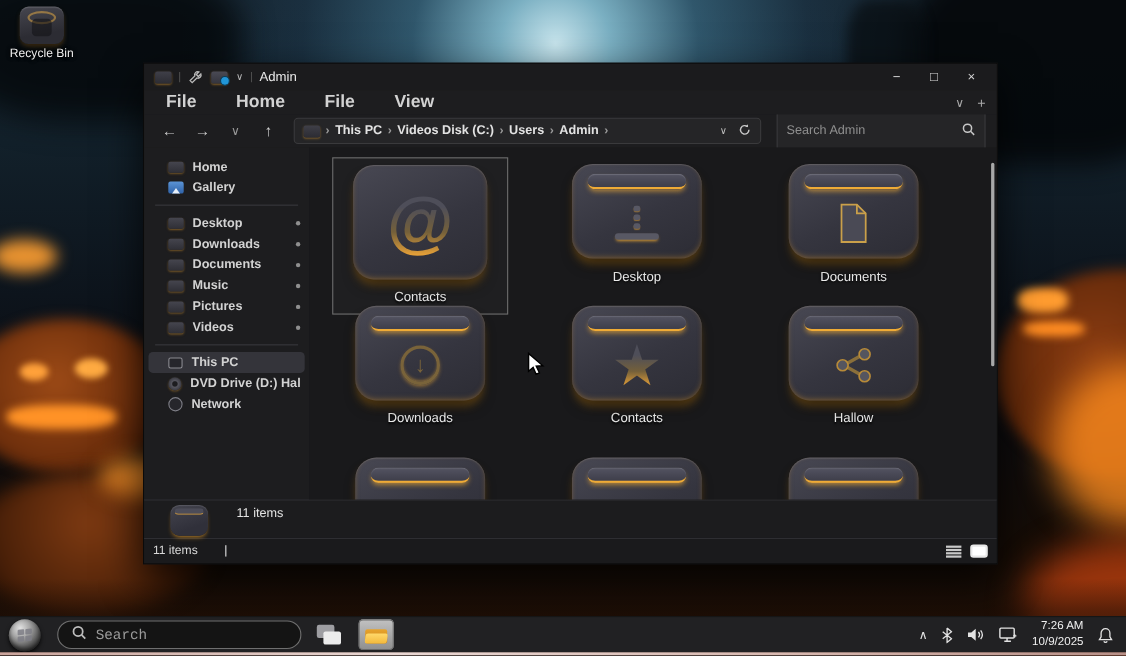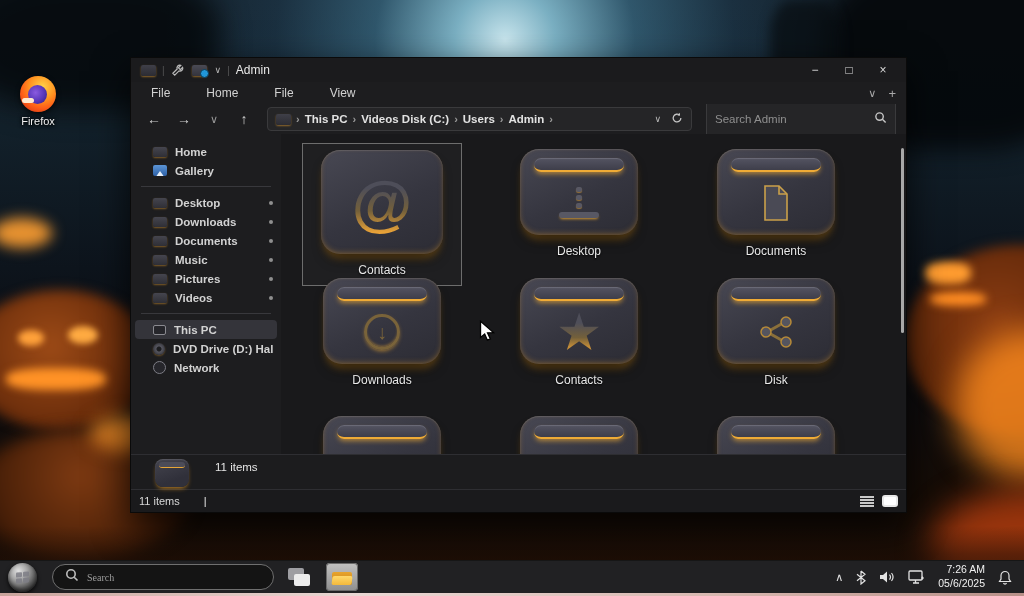--- a/index.html
+++ b/index.html
@@ -64,21 +64,21 @@
   .tb-sep { color:#555; margin:0 2px; font-size:10px; }
   .mini-folder { width:15px; height:11px; border-radius:2px;
     background:linear-gradient(#3f3f48,#2c2c33); box-shadow:0 1px 2px rgba(230,160,50,.55); }
   .mini-folder.badge { position:relative; background:linear-gradient(#4a4a54,#34343d); }
   .mini-folder.badge::after { content:""; position:absolute; right:-2px; bottom:-2px; width:7px; height:7px;
     border-radius:50%; background:#2196d8; border:1px solid #0d3c56; }
   .title-text { color:#e8e8e8; font-size:12px; margin-left:4px; }
   .win-controls { margin-left:auto; display:flex; }
   .wc { width:34px; height:22px; display:flex; align-items:center; justify-content:center; color:#d8d8d8; font-size:12px; }
   .menubar { height:22px; display:flex; align-items:center; padding-left:20px; gap:36px; background:#1d1d1f; position:relative; }
-  .menu-item { color:#d2d2d2; font-size:12px; font-weight:normal; }
+  .menu-item { color:#d2d2d2; font-size:16px; font-weight:bold; }
   .tab-ctrls { position:absolute; right:10px; top:0; height:22px; display:flex; align-items:center; gap:12px; color:#a9a9a9; font-size:11px; }
   .navbar { height:30px; display:flex; align-items:center; padding:0 10px; gap:4px; background:#1d1d1f; }
   .nav-btn { width:26px; height:24px; display:flex; align-items:center; justify-content:center; color:#d0d0d0; font-size:14px; }
   .nav-btn.dim { color:#9a9a9a; font-size:11px; }
   .addressbar { flex:0 0 425px; height:24px; margin-left:6px; background:#252527; border:1px solid #3a3a3c; border-radius:4px;
     display:flex; align-items:center; padding:0 8px; gap:5px; overflow:hidden; }
   .crumb { color:#e2e2e2; font-size:11.5px; font-weight:bold; white-space:nowrap; }
   .crumb-sep { color:#9a9a9a; font-size:11px; font-weight:bold; }
   .addr-right { margin-left:auto; display:flex; align-items:center; gap:10px; color:#bdbdbd; }
   .searchbox { flex:1; height:40px; margin-left:10px; background:#252527; border:1px solid #3a3a3c; border-radius:4px;
@@ -162,22 +162,22 @@
   .taskbar { position:absolute; left:0; top:560px; width:1024px; height:33px; background:#212123;
     display:flex; align-items:center; z-index:50; border-top:1px solid #161616; }
   .start-orb { width:29px; height:29px; border-radius:50%; margin-left:8px; position:relative; flex:0 0 auto;
     background:radial-gradient(circle at 36% 28%, #e2e2e2 0, #a8a8a8 30%, #5a5a5a 62%, #2c2c2c 90%);
     box-shadow:0 2px 4px rgba(0,0,0,.8), inset 0 -2px 4px rgba(0,0,0,.6); }
   .orb-flag { position:absolute; left:8px; top:9px; width:13px; height:11px; display:grid;
     grid-template-columns:1fr 1fr; grid-template-rows:1fr 1fr; gap:1px; transform:skewY(-6deg); opacity:.85; }
   .orb-flag i { background:#7e7e86; border-radius:1px; }
   .tb-search { width:222px; height:26px; margin-left:15px; border:1px solid #6f6f6f; border-radius:13px;
     background:#141414; display:flex; align-items:center; padding:0 12px; gap:8px; flex:0 0 auto; }
-  .tb-search input { flex:1; background:transparent; border:none; outline:none; color:#3b82f6; font-size:10px;
-    font-family:Liberation Serif, serif; }
+  .tb-search input { flex:1; background:transparent; border:none; outline:none; color:#3b82f6; font-size:13px;
+    font-family:Liberation Mono, monospace; }
   .tb-search input::placeholder { color:#9c9c9c; }
   .task-btn { width:34px; height:30px; display:flex; align-items:center; justify-content:center; margin-left:8px; position:relative; }
   .tv-back { position:absolute; width:16px; height:12px; background:#9e9ea2; border-radius:2px; transform:translate(-3px,-3px); }
   .tv-front { position:absolute; width:16px; height:12px; background:#ececec; border-radius:2px; transform:translate(3px,3px); }
   .exp-btn { width:32px; height:28px; border-radius:4px; margin-left:10px;
     background:linear-gradient(#c2c2c2,#8e8e8e); display:flex; align-items:center; justify-content:center;
     box-shadow:inset 0 0 0 1px #6a6a6a; }
   .exp-folder { width:20px; height:15px; position:relative; }
   .exp-folder::before { content:""; position:absolute; inset:0; top:2px; border-radius:2px;
     background:linear-gradient(#e8a42c,#c8831d); }
@@ -204,23 +204,23 @@
     <div class="blob pump-lb"></div>
     <div class="blob glow-lb"></div>
     <div class="blob pump-r"></div>
     <div class="blob face-r"></div>
     <div class="blob face-r2"></div>
     <div class="blob glow-r"></div>
     <div class="blob glow-rb"></div>
     <div class="ground"></div>
   </div>
 
-  <div class="desk-icon" style="left:2px; top:76px;">
-    <div class="ff-icon"></div>
-    <div class="lbl">Firefox</div>
+  <div class="desk-icon" style="left:2px; top:6px;">
+    <div class="rb-icon"></div>
+    <div class="lbl">Recycle Bin</div>
   </div>
 
   <div class="window">
 
     <div class="titlebar">
       <span class="tb-ico">
           <span class="mini-folder"></span>
         </span>
       <span class="tb-sep">|</span>
       <span class="tb-ico">
@@ -407,21 +407,21 @@
             <div class="flap"></div>
             <div class="glyph">
               <svg width="38" height="34" viewBox="0 0 38 34">
                 <path d="M10 17 L28 7 M10 17 L28 27" stroke="#8a6f3a" stroke-width="3" fill="none"></path>
                 <circle cx="9" cy="17" r="5" fill="#55555f" stroke="#b78a38" stroke-width="1.5"></circle>
                 <circle cx="29" cy="7" r="5" fill="#55555f" stroke="#b78a38" stroke-width="1.5"></circle>
                 <circle cx="29" cy="27" r="5" fill="#55555f" stroke="#b78a38" stroke-width="1.5"></circle>
               </svg>
             </div>
           </div>
-          <div class="f-label">Disk</div>
+          <div class="f-label">Hallow</div>
         </div>
 
         <div class="cell" style="left:21px; top:282px;">
           <div class="tile">
               <div class="flap"></div>
             </div>
         </div>
         <div class="cell" style="left:218px; top:282px;">
           <div class="tile">
               <div class="flap"></div>
@@ -500,21 +500,21 @@
       </span>
       <span>
         <svg width="17" height="14" viewBox="0 0 17 14">
             <rect x="1" y="1" width="13" height="9" rx="1" fill="none" stroke="#e2e2e2" stroke-width="1.3"></rect>
             <path d="M5 13 h6 M7.5 10 v3" stroke="#e2e2e2" stroke-width="1.3"></path>
             <path d="M13 8 h3 M14.5 6.5 v3" stroke="#e2e2e2" stroke-width="1.1"></path>
           </svg>
       </span>
       <div class="clock">
         <div>7:26 AM</div>
-        <div>05/6/2025</div>
+        <div>10/9/2025</div>
       </div>
       <span>
         <svg width="14" height="15" viewBox="0 0 14 15">
             <path d="M7 1.5 a4 4 0 0 1 4 4 v3.5 l1.5 2.5 H1.5 L3 9 V5.5 a4 4 0 0 1 4-4 z" fill="none" stroke="#e2e2e2" stroke-width="1.2"></path>
             <path d="M5.5 13 a1.6 1.6 0 0 0 3 0" fill="none" stroke="#e2e2e2" stroke-width="1.2"></path>
           </svg>
       </span>
     </div>
   </div>
   <div class="bottom-line"></div>

